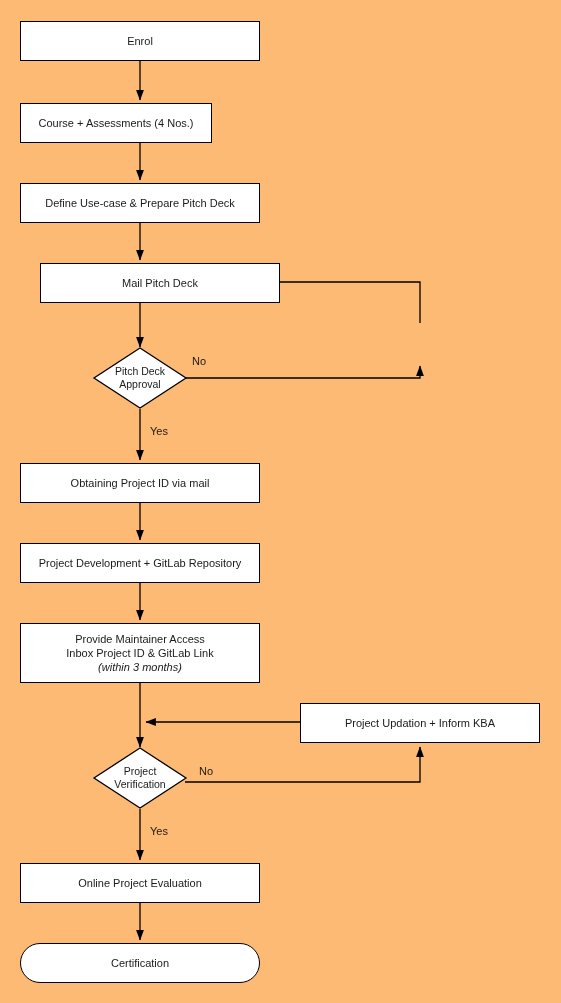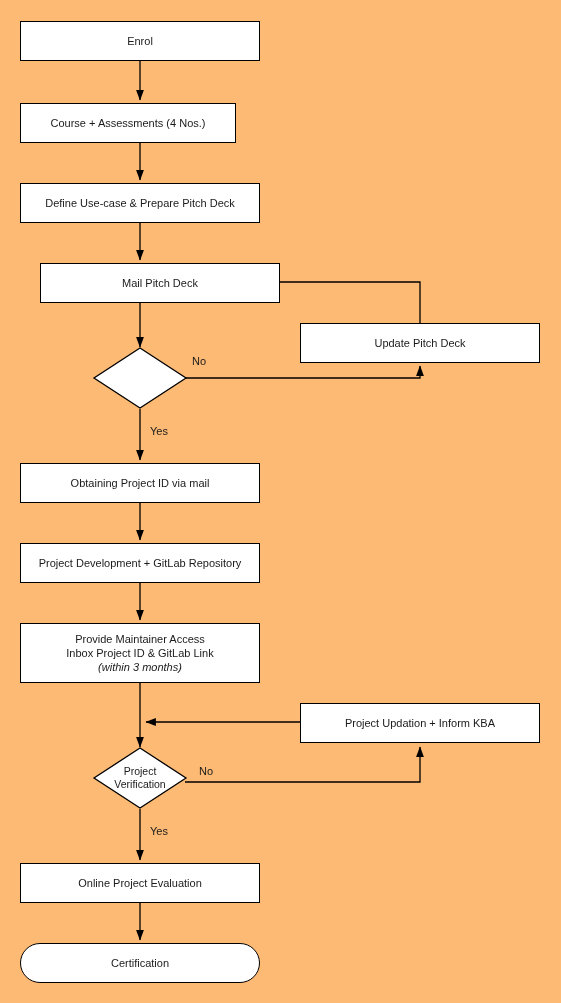--- a/index.html
+++ b/index.html
@@ -118,36 +118,39 @@
     <g stroke="#000000" stroke-width="1.3" fill="#ffffff">
       <polygon points="140,348 186,378 140,408 94,378"></polygon>
       <polygon points="140,748 186,778 140,808 94,778"></polygon>
     </g>
   </svg>
 
   <div class="node-box" style="left:20px; top:21px; width:240px; height:40px;">
     <div class="lines">Enrol</div>
   </div>
 
-  <div class="node-box" style="left:20px; top:103px; width:216px; height:40px;">
+  <div class="node-box" style="left:20px; top:103px; width:192px; height:40px;">
     <div class="lines">Course +  Assessments (4 Nos.)</div>
   </div>
 
   <div class="node-box" style="left:20px; top:183px; width:240px; height:40px;">
     <div class="lines">Define Use-case &amp; Prepare Pitch Deck</div>
   </div>
 
   <div class="node-box" style="left:20px; top:263px; width:240px; height:40px;margin-left:20px;">
     <div class="lines">Mail Pitch Deck</div>
   </div>
 
-  <div class="node-box" style="left:300px; top:323px; width:240px; height:40px;">
-    <div class="lines">Update Pitch Deck</div>
+
+  <div class="decision" style="left:94px; top:348px; width:92px; height:60px;">
+    <div class="dec-text">
+      <div>Pitch Deck</div>
+      <div>Approval</div>
+    </div>
   </div>
-
 
   <div class="edge-label" style="left:192px; top:355px;">No</div>
   <div class="edge-label" style="left:150px; top:425px;">Yes</div>
 
   <div class="node-box" style="left:20px; top:463px; width:240px; height:40px;">
     <div class="lines">Obtaining Project ID via mail</div>
   </div>
 
   <div class="node-box" style="left:20px; top:543px; width:240px; height:40px;">
     <div class="lines">Project Development + GitLab Repository</div>

